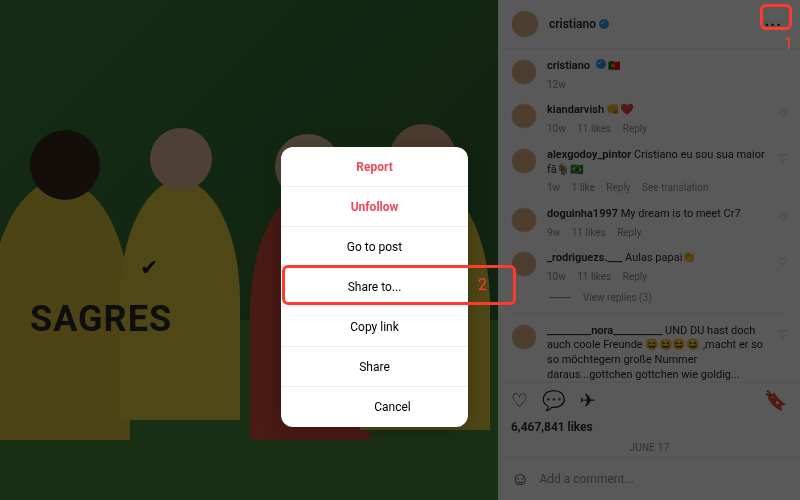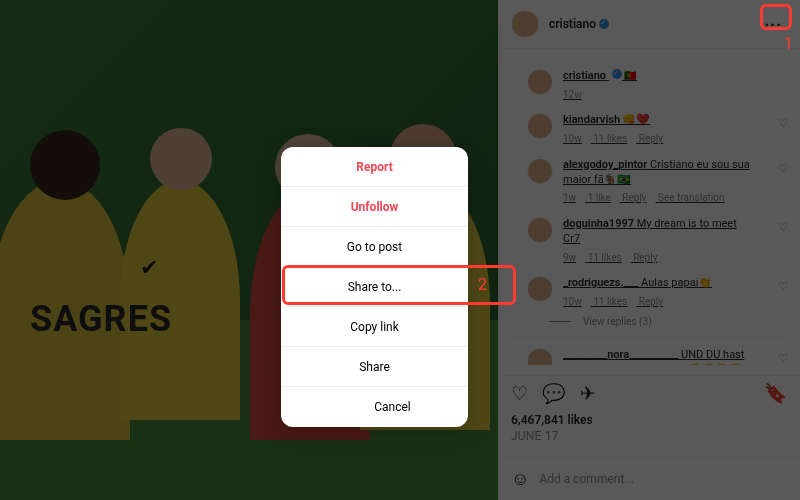--- a/index.html
+++ b/index.html
@@ -12,45 +12,45 @@
 .p1 { left:-10px; bottom:60px; width:140px; height:260px; background:#d9c23a; }
 .p1h { position:absolute; left:30px; bottom:300px; width:70px; height:70px; border-radius:50%; background:#3a2a22; }
 .p2 { left:120px; bottom:80px; width:120px; height:240px; background:#e2cb3f; }
 .p2h { position:absolute; left:150px; bottom:310px; width:62px; height:62px; border-radius:50%; background:#e0b896; }
 .p3 { left:250px; bottom:60px; width:120px; height:250px; background:#d54a3a; }
 .p3h { position:absolute; left:275px; bottom:300px; width:66px; height:66px; border-radius:50%; background:#e6c3a3; }
 .p4 { left:360px; bottom:70px; width:130px; height:250px; background:#e2cb3f; }
 .p4h { position:absolute; left:390px; bottom:310px; width:66px; height:66px; border-radius:50%; background:#dca988; }
 .bib-text { position:absolute; left:30px; bottom:160px; font-size:36px; font-weight:700; color:#2a2a2a; letter-spacing:1px; }
 .bib-logo { position:absolute; left:140px; bottom:220px; font-size:22px; color:#1a1a1a; }
-.side-pane { width:302px; height:500px; background:#fff; display:flex; flex-direction:column; font-size:11px; color:#262626; border-left:1px solid #efefef;gap:10px; }
+.side-pane { width:302px; height:500px; background:#fff; display:flex; flex-direction:column; font-size:11px; color:#262626; border-left:1px solid #efefef; }
 .post-header { display:flex; align-items:center; padding:10px 12px; border-bottom:1px solid #efefef; }
 .avatar { width:28px; height:28px; border-radius:50%; background:radial-gradient(circle,#deb28a 60%,#c79a74 100%); flex-shrink:0; margin-right:10px; border:1px solid #eee; }
 .avatar.sm { width:26px; height:26px; }
 .uname { font-weight:600; font-size:12px; }
 .verif { display:inline-block; width:10px; height:10px; background:#3897f0; border-radius:50%; margin-left:3px; position:relative; }
 .verif::after { content:"✓"; color:#fff; font-size:7px; position:absolute; left:1.5px; top:-0.5px; }
 .more-btn { margin-left:auto; font-size:16px; font-weight:700; letter-spacing:1px; cursor:pointer; padding:0 6px; color:#262626; }
 .comments { flex:1; overflow:hidden; padding:4px 0; }
-.crow { display:flex; padding:6px 28px; position:relative;text-decoration:underline; }
+.crow { display:flex; padding:6px 12px; position:relative; }
 .cbody { flex:1; padding-right:22px; line-height:1.35; }
 .cbody .uname { font-size:11px; }
 .ctext { font-size:11px; }
 .meta { color:#8e8e8e; font-size:10px; margin-top:4px; }
 .meta span { margin-right:9px; cursor:pointer; }
 .heart { position:absolute; right:12px; top:10px; font-size:11px; color:#8e8e8e; cursor:pointer; }
 .replies-toggle { display:flex; align-items:center; color:#8e8e8e; font-size:10px; padding:2px 12px 6px 50px; cursor:pointer; }
 .replies-toggle::before { content:""; display:inline-block; width:22px; height:1px; background:#8e8e8e; margin-right:12px; }
 .sep { height:1px; background:#efefef; margin:4px 12px; }
 .actions-bar { border-top:1px solid #efefef; padding:6px 12px 4px; }
 .action-icons { display:flex; align-items:center; gap:14px; font-size:19px; }
 .action-icons .save { margin-left:auto; }
 .icon { cursor:pointer; color:#262626; }
 .likes { font-weight:600; font-size:12px; margin-top:8px; }
-.date { color:#8e8e8e; font-size:12px; margin-top:2px; text-transform:uppercase; letter-spacing:0.2px; }
+.date { color:#8e8e8e; font-size:10px; margin-top:8px; text-transform:uppercase; letter-spacing:0.2px;text-align:center; }
 .add-comment { border-top:1px solid #efefef; padding:10px 12px; display:flex; align-items:center; }
 .add-comment input { border:none; outline:none; font-size:12px; flex:1; color:#262626; }
 .add-comment input::placeholder { color:#8e8e8e; }
 .emoji-btn { font-size:18px; margin-right:10px; cursor:pointer; color:#262626; }
 
 .overlay { position:absolute; inset:0; background:rgba(0,0,0,0.65); }
 .modal { position:absolute; left:281px; top:147px; width:187px; background:#fff; border-radius:12px; overflow:hidden; box-shadow:0 2px 20px rgba(0,0,0,0.25); }
 .modal .opt { height:40px; display:flex; align-items:center; justify-content:center; font-size:12px; cursor:pointer; border-bottom:1px solid #ededed; position:relative; }
 .modal .opt:last-child { border-bottom:none;padding-left:36px; }
 .modal .opt.red { color:#ed4956; font-weight:700; }

